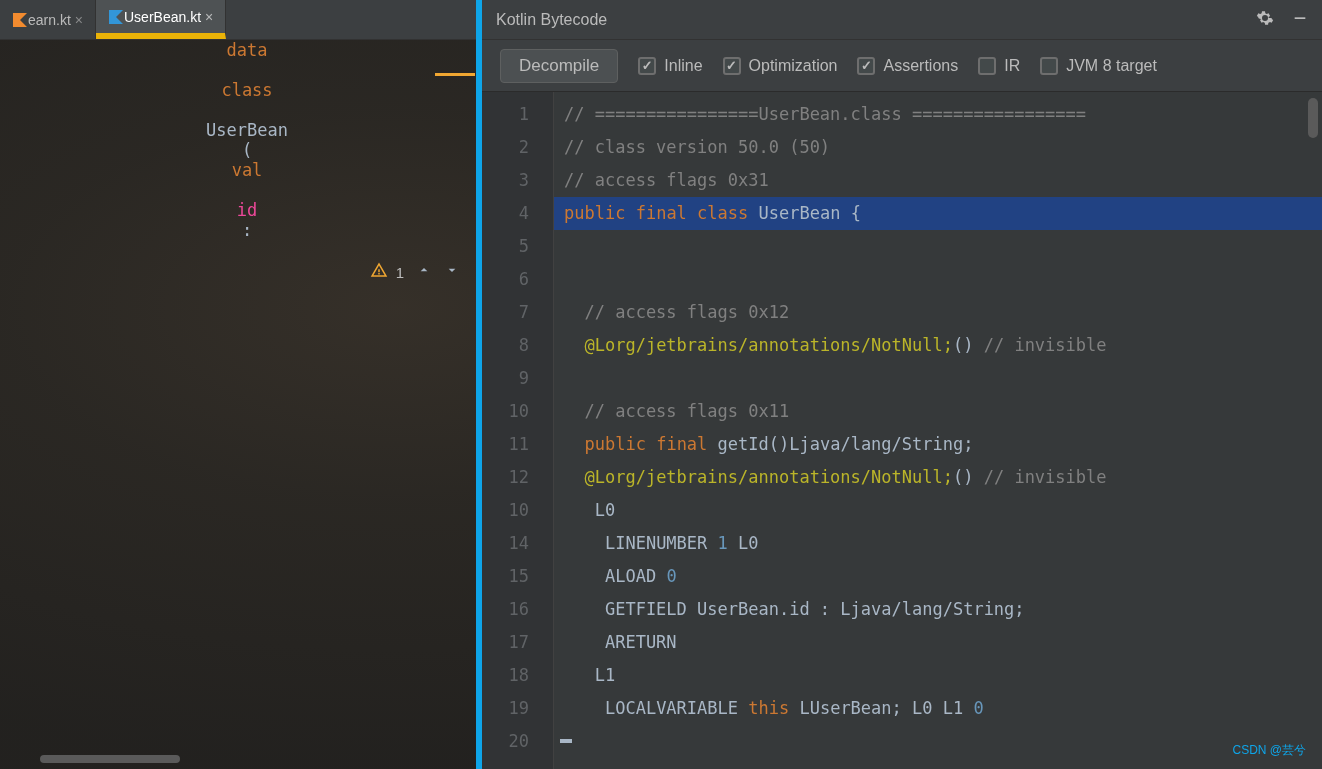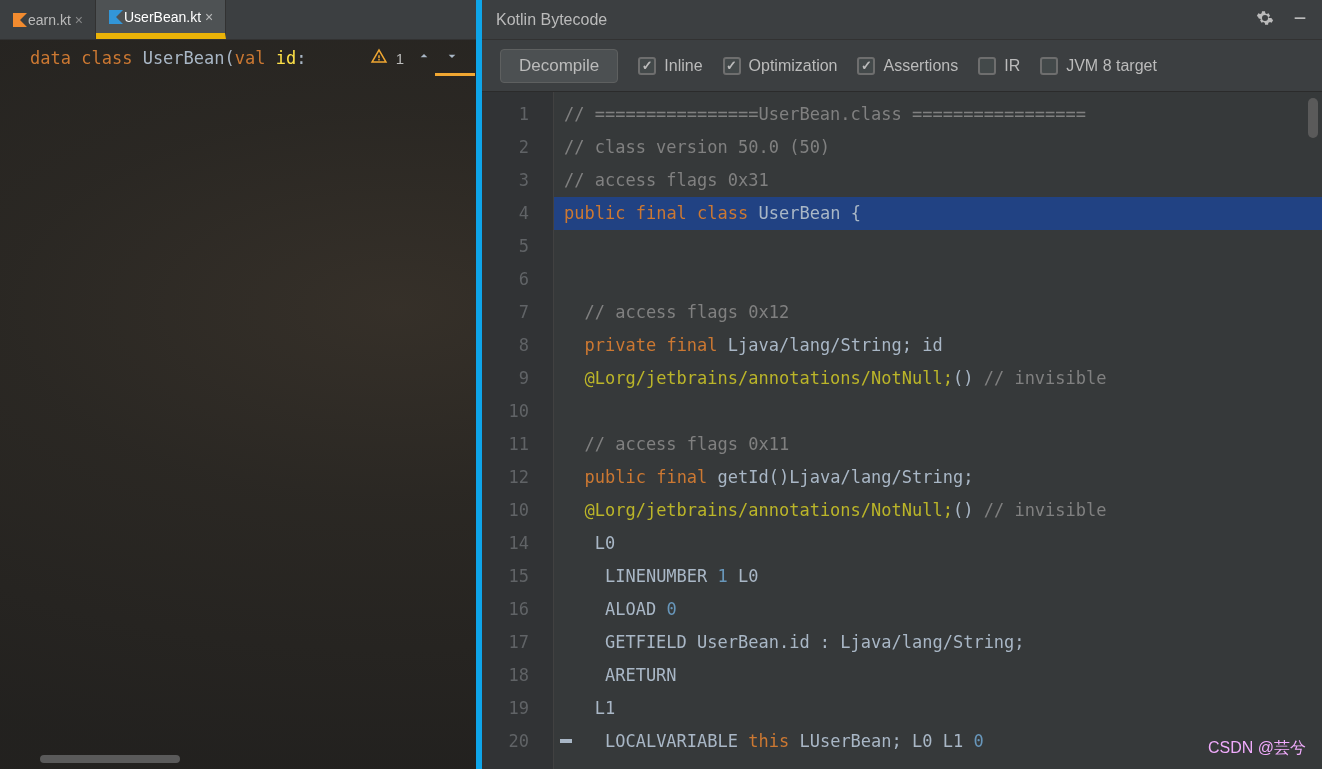--- a/index.html
+++ b/index.html
@@ -63,21 +63,21 @@
   height: 36px;
   display: flex;
   align-items: center;
   padding: 0 12px 0 30px;
   font-family: "Consolas", "Monaco", monospace;
   font-size: 17px;
   gap: 0;
 }
 .kw { color: #cc7832; }
 .type { color: #a9b7c6; }
-.ident { color: #fde047; }
+.ident { color: #ec4899; }
 .punct { color: #a9b7c6; }
 .editor-status {
   margin-left: auto;
   display: flex;
   align-items: center;
   gap: 8px;
 }
 .warn-icon {
   color: #f0a732;
 }
@@ -224,22 +224,22 @@
   right: 4px;
   width: 10px;
   height: 40px;
   background: #5a5a5a;
   border-radius: 5px;
 }
 .watermark {
   position: absolute;
   bottom: 10px;
   right: 16px;
-  font-size: 16px;
-  color: #f0abfc;
+  font-size: 12px;
+  color: #0ea5e9;
   z-index: 5;
 }
 .caret-mark {
   position: absolute;
   left: 6px;
   width: 12px;
   height: 4px;
   background: #a9b7c6;
 }
 </style>
@@ -263,21 +263,21 @@
         <span class="tab-icon">
           <svg width="16" height="16" viewBox="0 0 16 16">
             <path fill="#3296d8" d="M1 1h14L8 8l7 7H1z"></path>
           </svg>
         </span>
         <span>UserBean.kt</span>
         <span class="tab-close">×</span>
       </div>
     </div>
 
-  <div class="editor-header" style="position:relative;">
+  <div class="editor-header" style="position:relative;flex-direction:column;">
     <span class="kw">data</span>
     <span>&nbsp;</span>
     <span class="kw">class</span>
     <span>&nbsp;</span>
     <span class="type">UserBean</span>
     <span class="punct">(</span>
     <span class="kw">val</span>
     <span>&nbsp;</span>
     <span class="ident">id</span>
     <span class="punct">:</span>
@@ -379,21 +379,20 @@
       </div>
     <div class="code-lines" id="code-lines">
       <div class="vscroll"></div>
     <div class="line"><span class="c-comment">// ================UserBean.class =================</span></div>
         <div class="line"><span class="c-comment">// class version 50.0 (50)</span></div>
         <div class="line"><span class="c-comment">// access flags 0x31</span></div>
         <div class="line hl"><span class="c-kw">public</span><span> </span><span class="c-kw">final</span><span> </span><span class="c-kw">class</span><span> </span><span class="c-ident">UserBean</span><span> </span><span class="c-ident">{</span></div>
         <div class="line"></div>
         <div class="line"></div>
         <div class="line"><span class="c-comment">  // access flags 0x12</span></div>
-        <div class="line"><span>  </span><span class="c-kw">private</span><span> </span><span class="c-kw">final</span><span> </span><span class="c-ident">Ljava/lang/String; id</span></div>
         <div class="line"><span>  </span><span class="c-ann">@Lorg/jetbrains/annotations/NotNull;</span><span class="c-ident">()</span><span> </span><span class="c-comment">// invisible</span></div>
         <div class="line"></div>
         <div class="line"><span class="c-comment">  // access flags 0x11</span></div>
         <div class="line"><span>  </span><span class="c-kw">public</span><span> </span><span class="c-kw">final</span><span> </span><span class="c-ident">getId()Ljava/lang/String;</span></div>
         <div class="line"><span>  </span><span class="c-ann">@Lorg/jetbrains/annotations/NotNull;</span><span class="c-ident">()</span><span> </span><span class="c-comment">// invisible</span></div>
         <div class="line">   L0</div>
         <div class="line"><span>    </span><span class="c-ident">LINENUMBER </span><span class="c-num">1</span><span class="c-ident"> L0</span></div>
         <div class="line"><span>    </span><span class="c-ident">ALOAD </span><span class="c-num">0</span></div>
         <div class="line">    GETFIELD UserBean.id : Ljava/lang/String;</div>
         <div class="line">    ARETURN</div>

